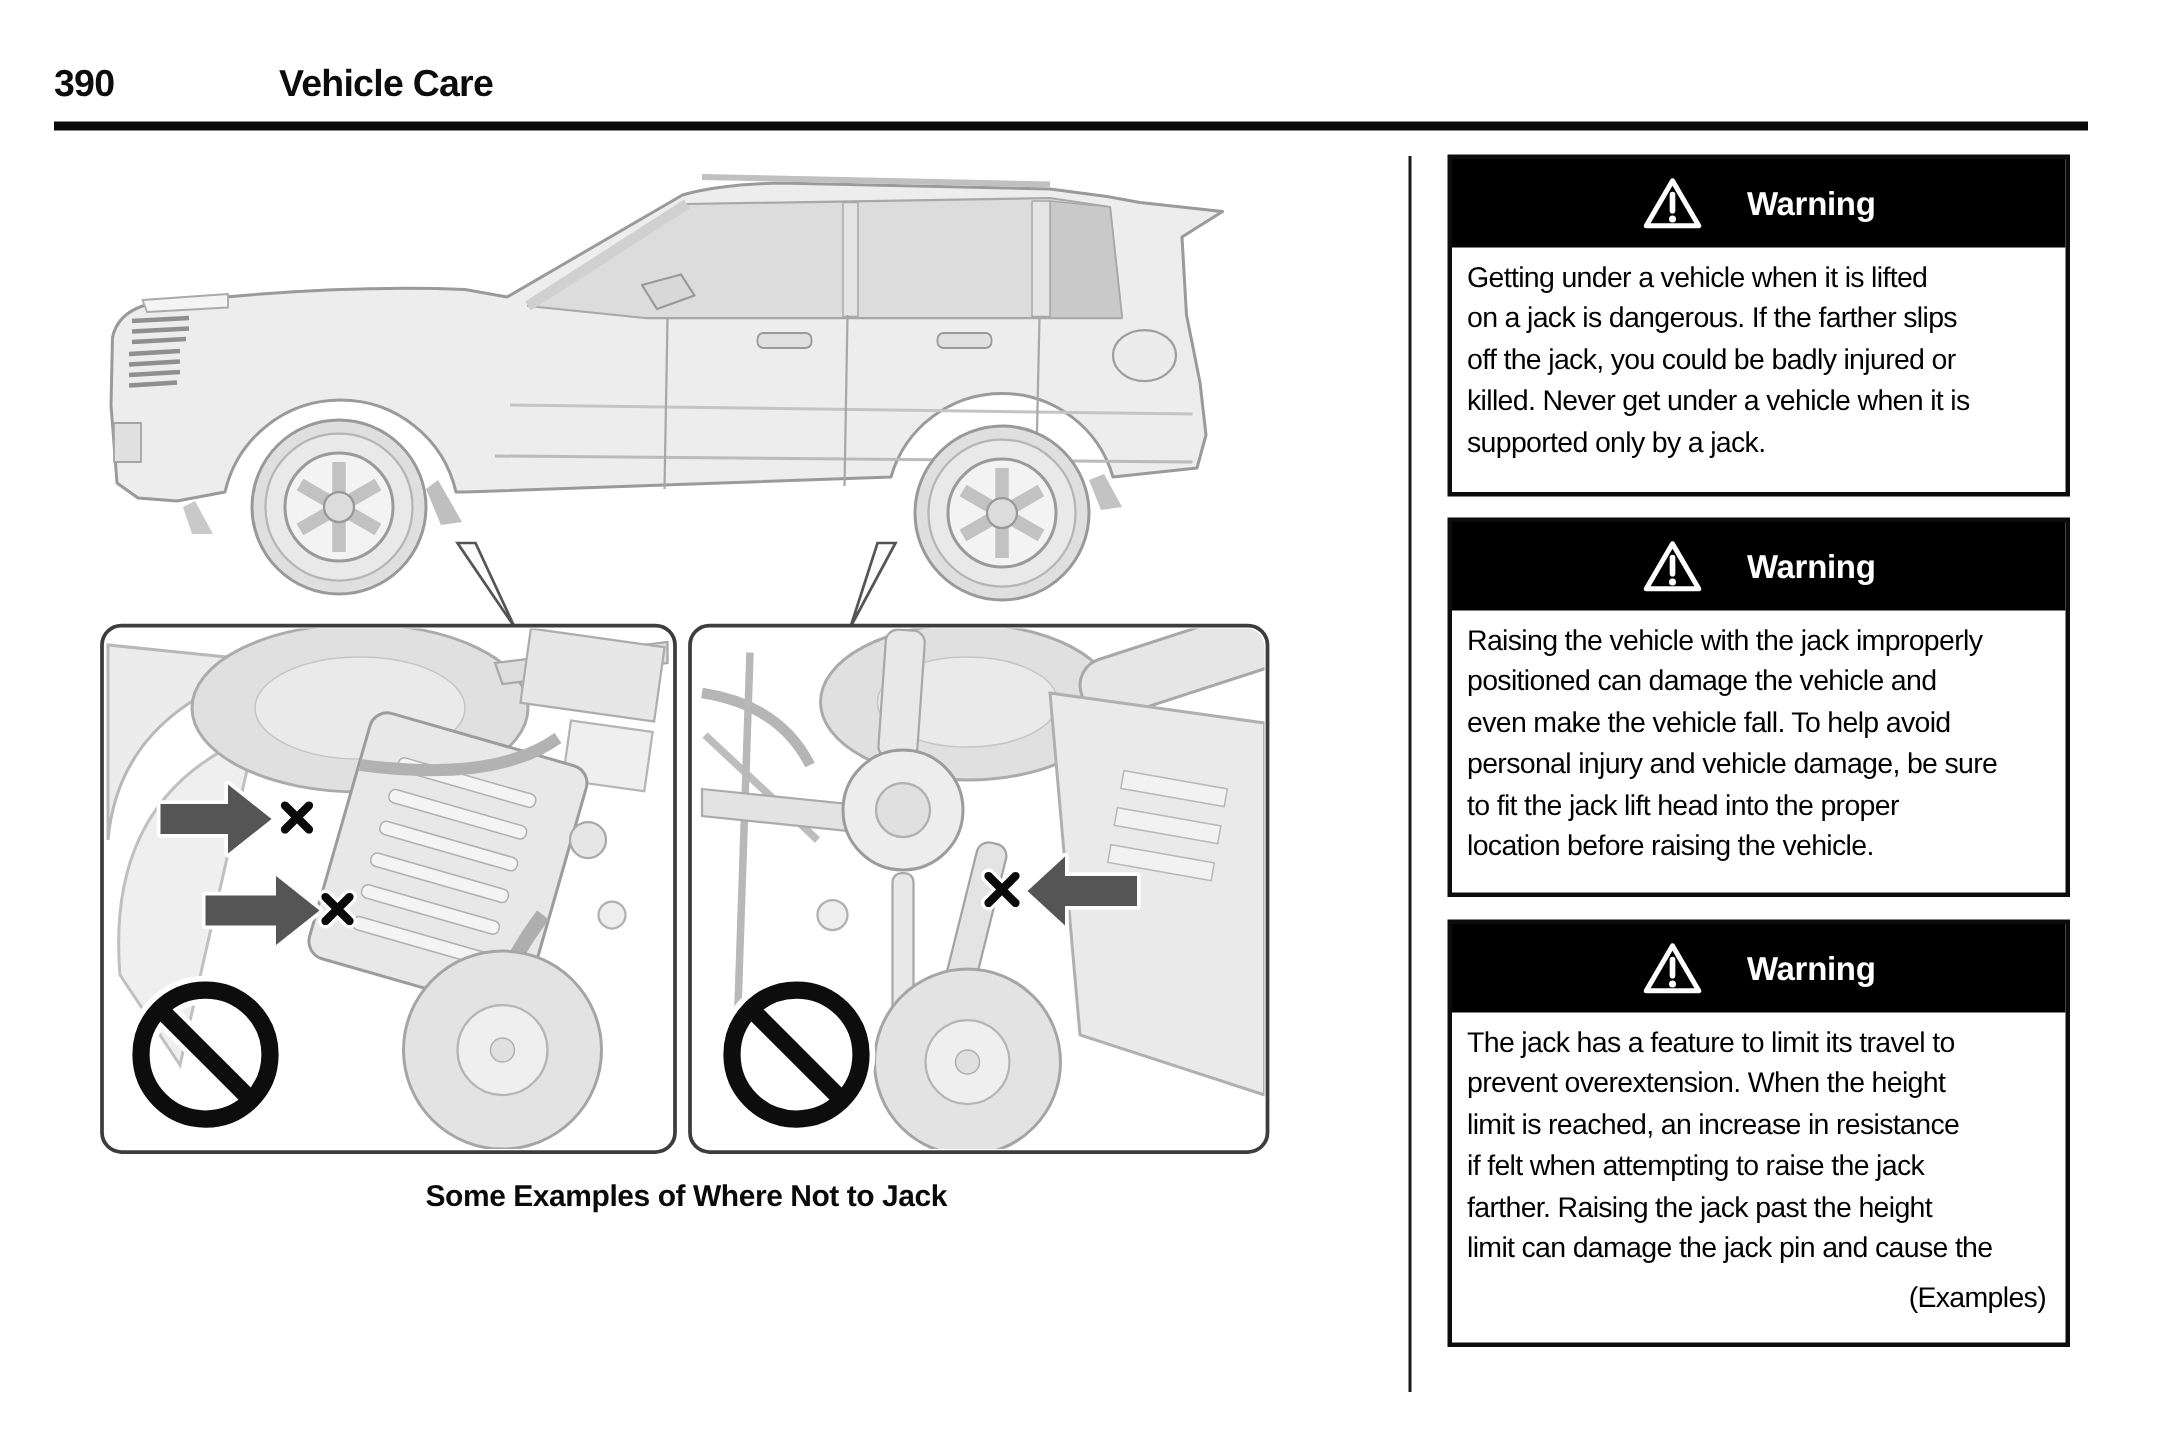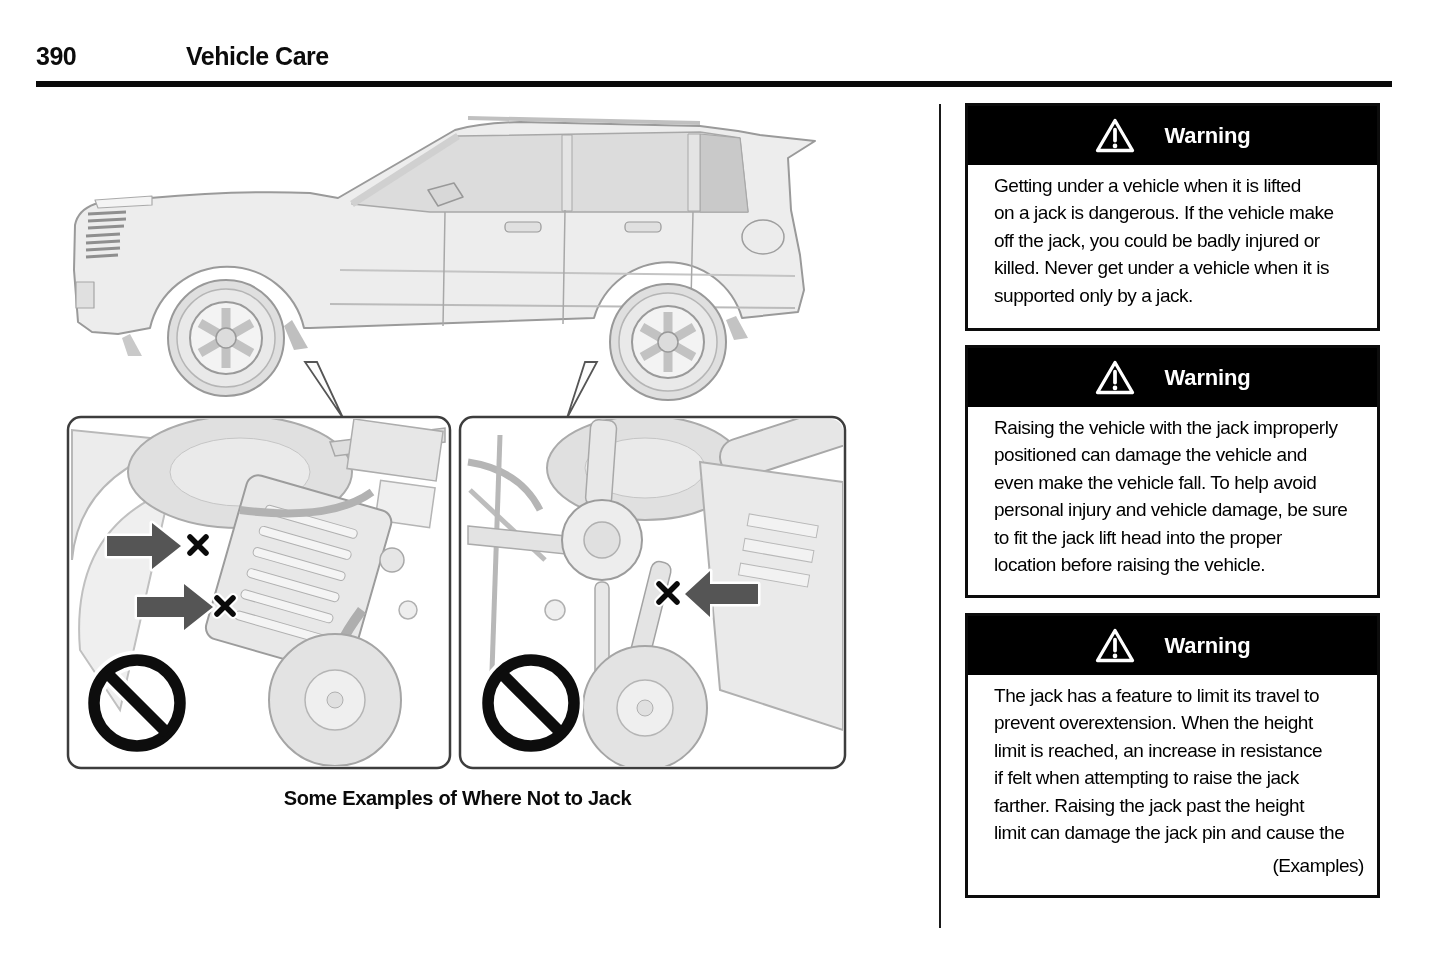--- a/index.html
+++ b/index.html
@@ -23,21 +23,21 @@
   .warning-box{
     position:absolute;left:965px;width:415px;box-sizing:border-box;
     border:3px solid #0c0c0c;background:#ffffff;
   }
   .warning-box .wb-header{
     height:59px;background:#000000;color:#ffffff;
     display:flex;align-items:center;justify-content:center;gap:30px;
   }
   .wb-header .wb-title{font-size:22px;font-weight:bold;letter-spacing:-0.2px;}
   .warning-box .wb-body{
-    padding:7px 11px 6px 26px;font-size:19px;line-height:27.4px;
+    padding:7px 11px 6px 10px;font-size:19px;line-height:27.4px;
     letter-spacing:-0.45px;color:#000;
   }
   .wb-body .wline{white-space:nowrap;}
   .wb-continued{text-align:right;margin-top:6px;padding-right:2px;}
   #warning-1{top:103px;height:228px;}
   #warning-2{top:345px;height:253px;}
   #warning-3{top:613px;height:285px;}
 </style>
 </head>
 <body>
@@ -237,21 +237,21 @@
     <div class="wb-header">
       <svg width="40" height="35" viewBox="0 0 48 42">
         <path d="M24 3 L45 39 H3 Z" fill="none" stroke="#fff" stroke-width="4" stroke-linejoin="round"></path>
         <line x1="24" y1="14" x2="24" y2="27" stroke="#fff" stroke-width="4.5" stroke-linecap="round"></line>
         <circle cx="24" cy="33.5" r="2.8" fill="#fff"></circle>
       </svg>
       <span class="wb-title">Warning</span>
     </div>
     <div class="wb-body">
       <div class="wline">Getting under a vehicle when it is lifted</div>
-      <div class="wline">on a jack is dangerous. If the vehicle make</div>
+      <div class="wline">on a jack is dangerous. If the farther slips</div>
       <div class="wline">off the jack, you could be badly injured or</div>
       <div class="wline">killed. Never get under a vehicle when it is</div>
       <div class="wline">supported only by a jack.</div>
     </div>
   </div>
 
   <div class="warning-box" id="warning-2">
     <div class="wb-header">
       <svg width="40" height="35" viewBox="0 0 48 42">
         <path d="M24 3 L45 39 H3 Z" fill="none" stroke="#fff" stroke-width="4" stroke-linejoin="round"></path>

